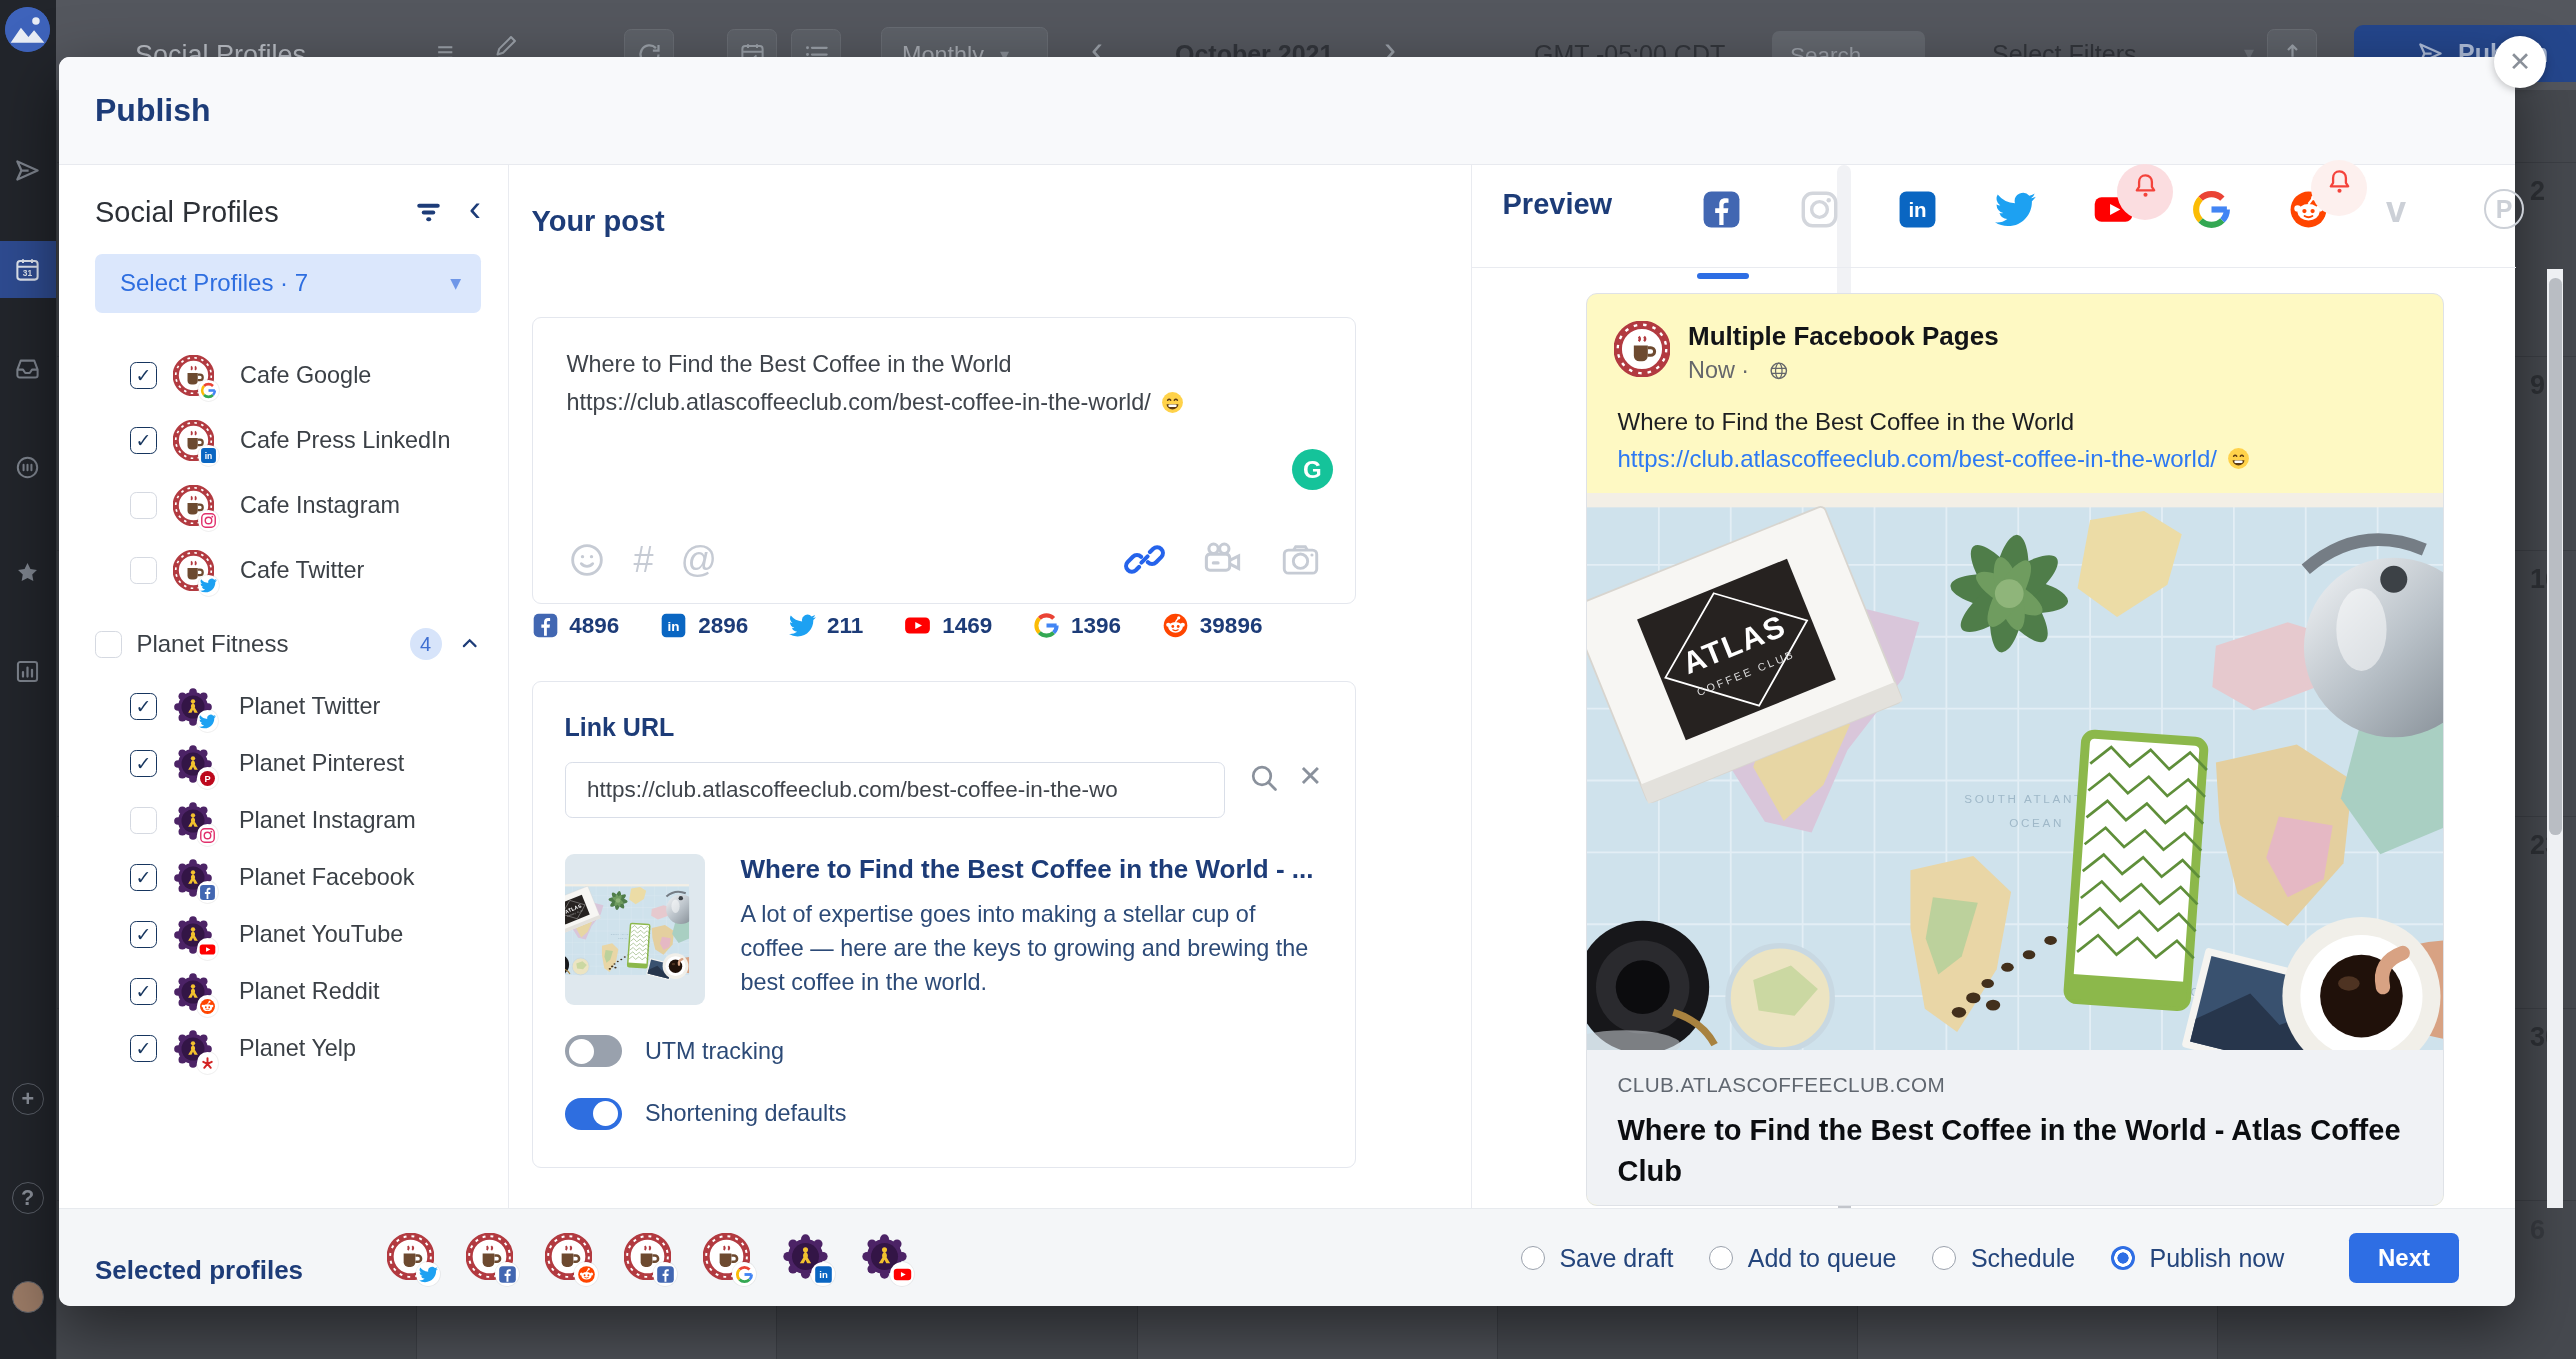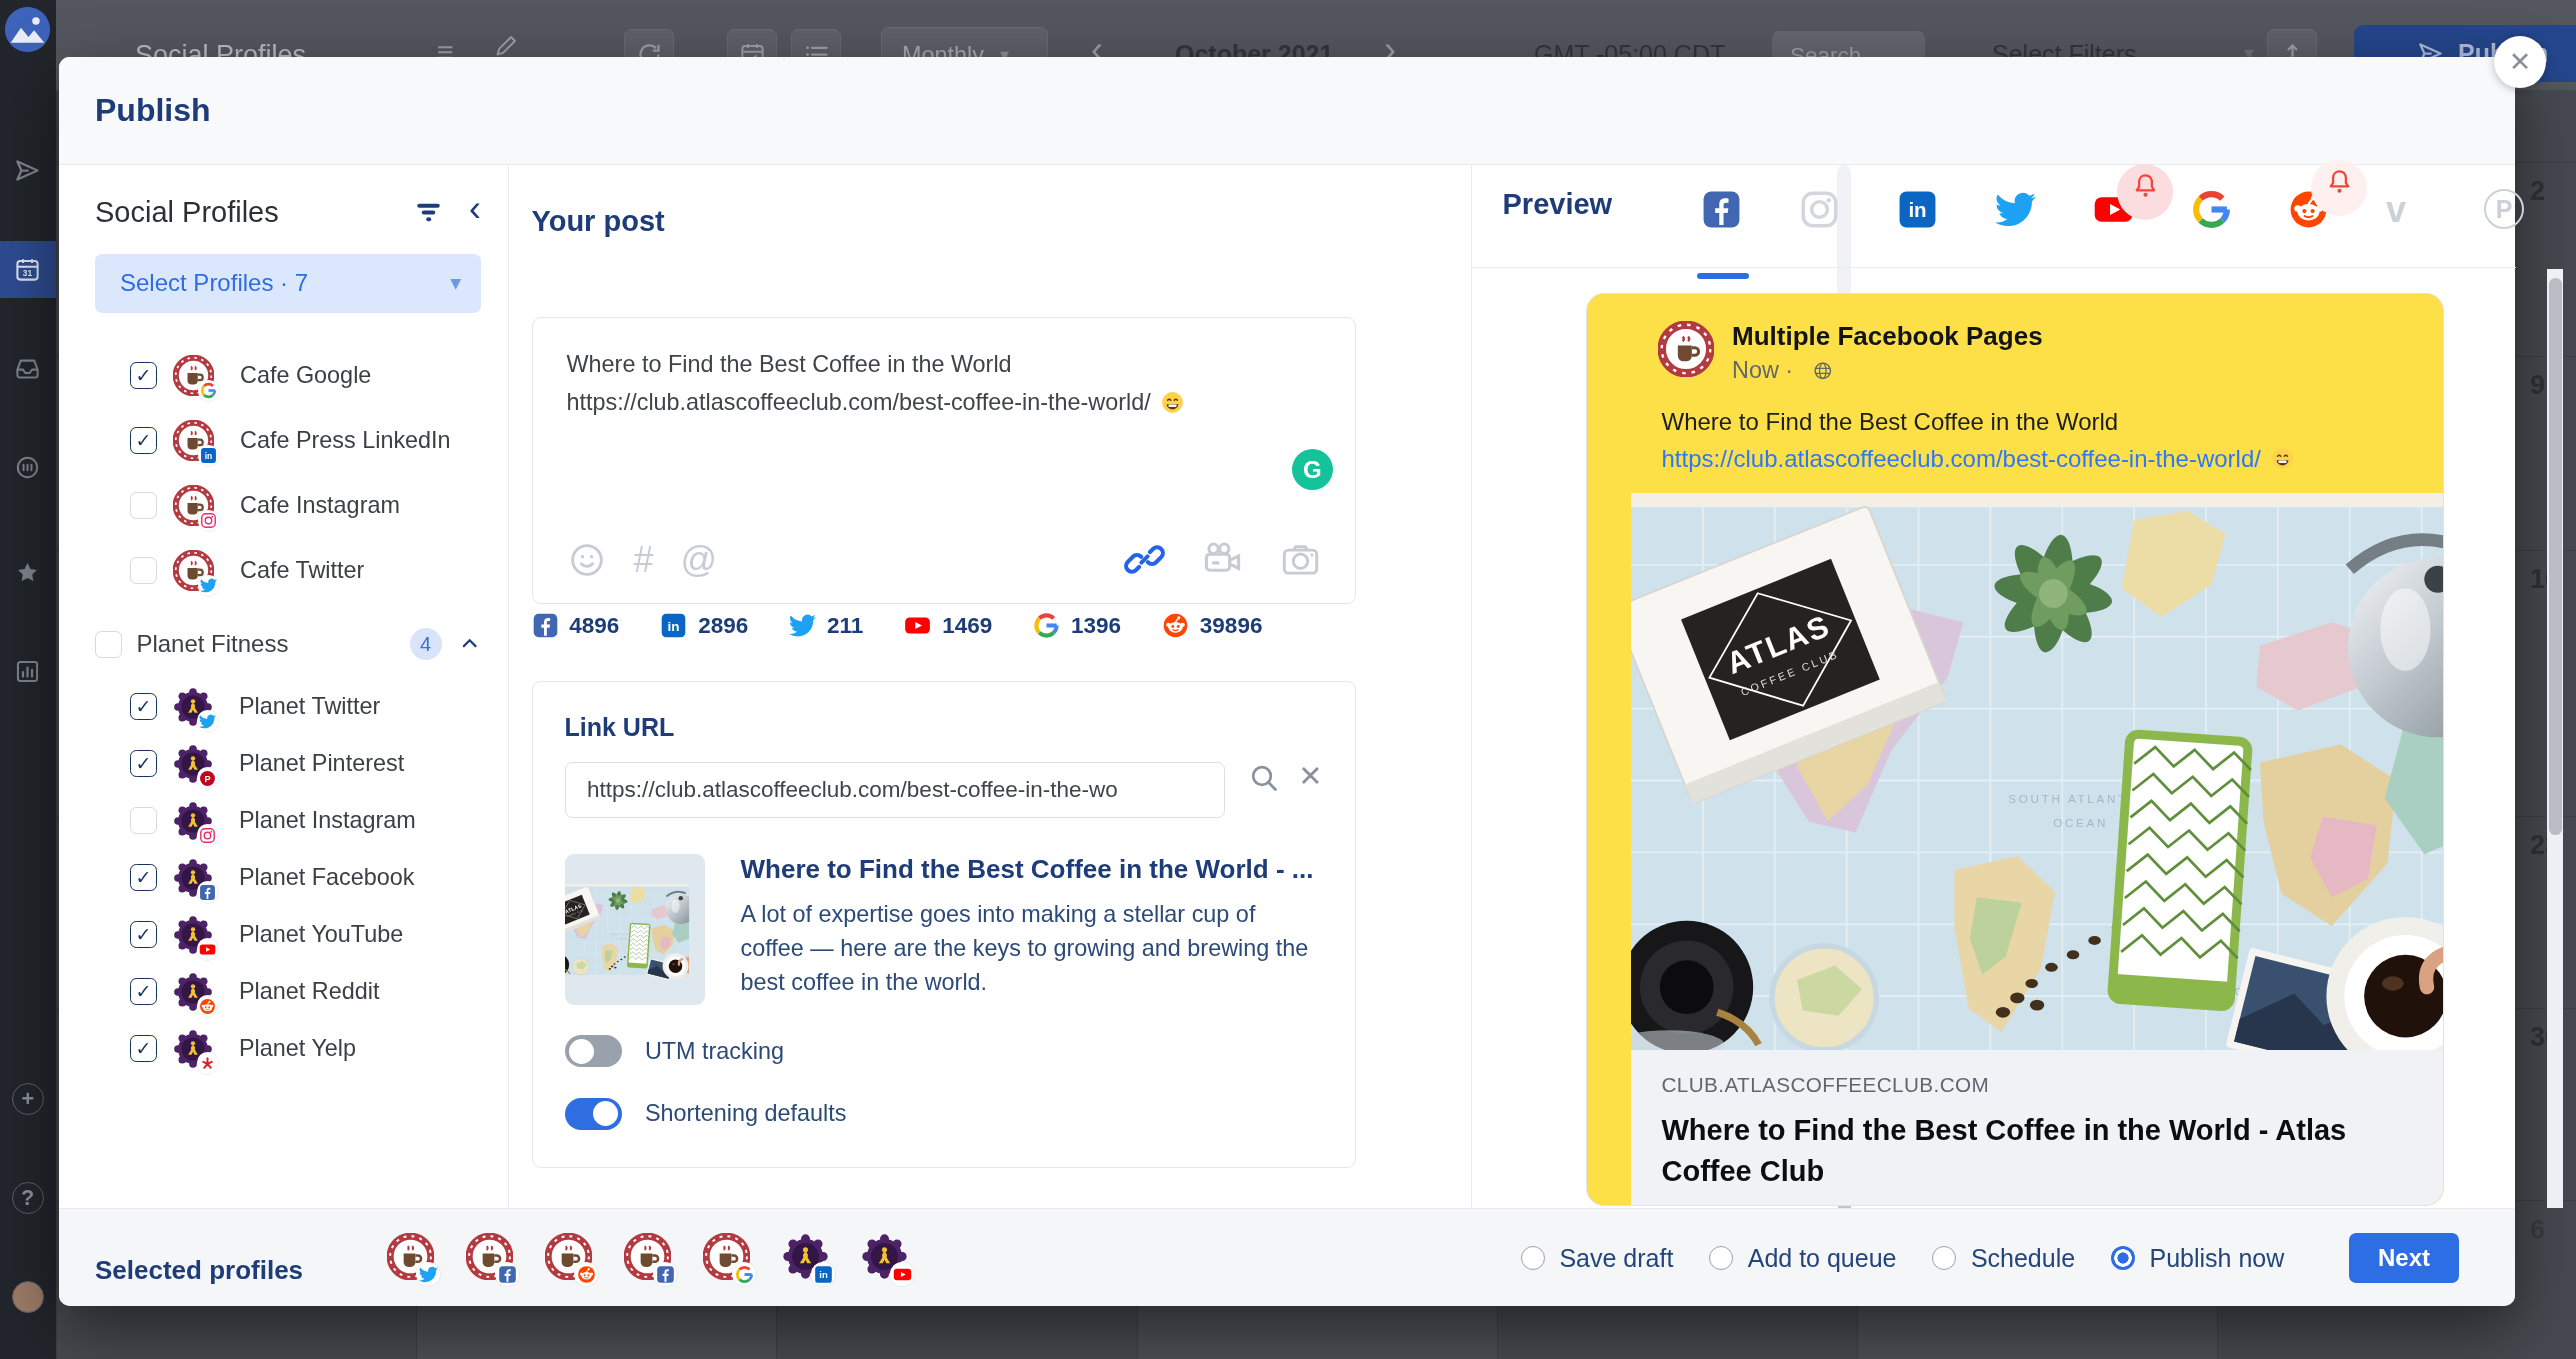--- a/index.html
+++ b/index.html
@@ -119,21 +119,21 @@
   .tab{position:absolute;top:0;width:41px;height:41px;}
   .tab svg{width:41px;height:41px;}
   .tab-under{position:absolute;left:225px;top:84px;width:52px;height:6.3px;border-radius:3.6px;background:#2e6ee4;}
   .c3-div{position:absolute;left:0;top:102px;width:1044px;height:0.9px;background:#e9ebf0;}
   .bellwrap{position:absolute;width:56px;height:56px;border-radius:50%;}
   .bellwrap svg{width:29px;height:29px;margin:7.2px 0 0 13.5px;}
   .glyph-tab{font-size:36px;font-weight:700;color:#ccd0d7;line-height:41px;text-align:center;width:41px;}
   .circleP{width:40px;height:40px;border-radius:50%;border:2.7px solid #ccd0d7;color:#ccd0d7;font-size:25px;font-weight:700;
     display:flex;align-items:center;justify-content:center;}
 
-  .fbcard{position:absolute;left:114px;top:128px;width:858px;height:913px;border:1.8px solid #dfe2e7;border-radius:18px;overflow:hidden;background:#fde047;padding-left:44px;}
+  .fbcard{position:absolute;left:114px;top:128px;width:858px;height:913px;border:1.8px solid #dfe2e7;border-radius:11px;overflow:hidden;background:#fef9c3;}
   .fb-head{display:flex;padding:27px 30.5px 0 27px;}
   .fb-av{width:56px;height:56px;flex:0 0 56px;}
   .fb-hh{margin-left:18px;}
   .fb-name{font-size:26px;font-weight:700;color:#121417;}
   .fb-meta{margin-top:5.4px;display:flex;align-items:center;gap:19px;font-size:23.4px;color:#65676b;}
   .fb-meta svg{width:21.6px;height:21.6px;}
   .fb-text{padding:23.4px 30.5px 0 30.5px;font-size:24px;color:#1c1e21;}
   .fb-link{padding:9px 30.5px 20px 30.5px;font-size:24px;color:#2d79f3;display:flex;align-items:center;gap:9px;}
   .fb-img{width:858px;height:557px;}
   .fb-img svg{width:100%;height:100%;}

